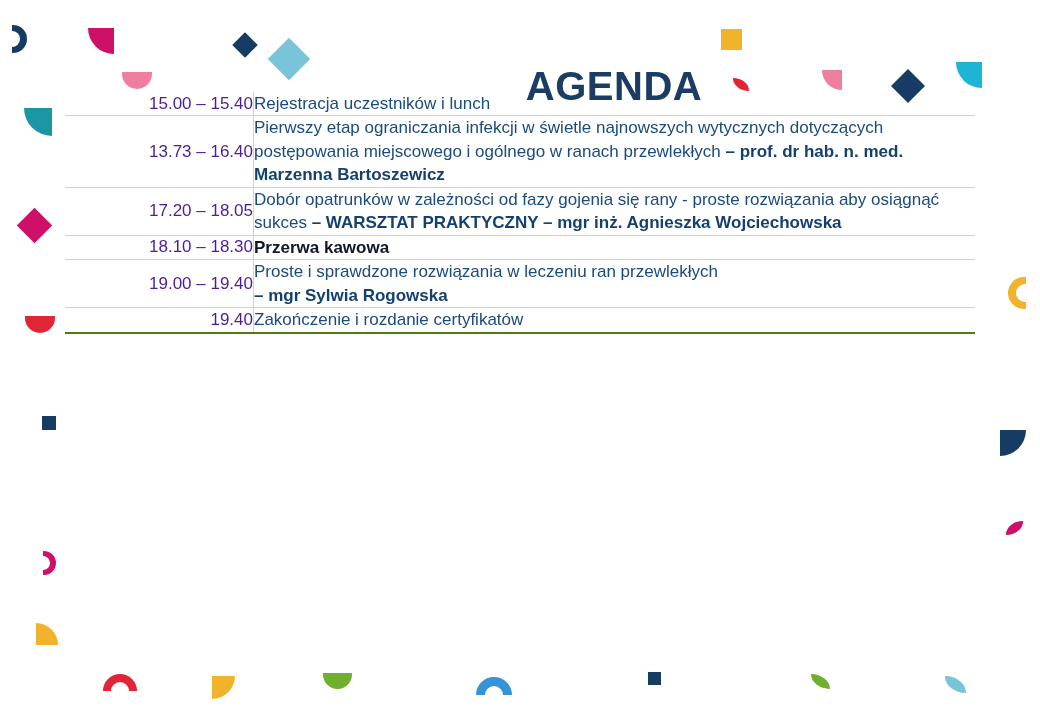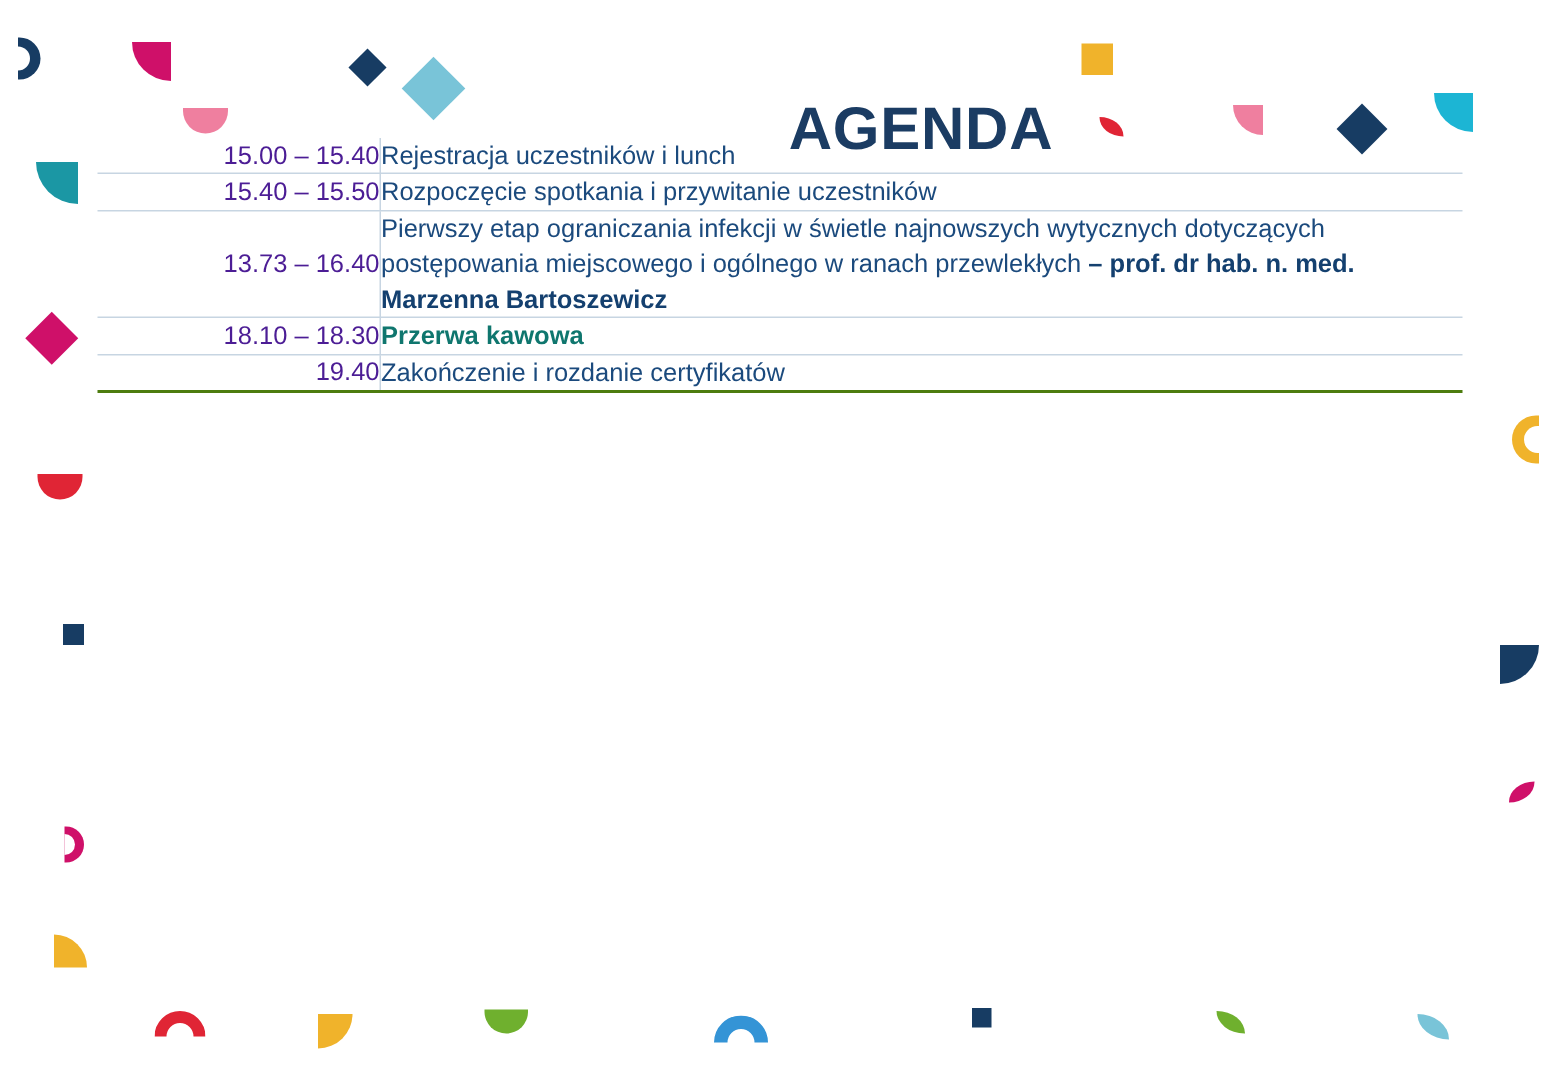--- a/index.html
+++ b/index.html
@@ -112,21 +112,21 @@
     line-height: 1.3;
   }
   td.desc-cell {
     padding: 9px 8px 10px 14px;
     font-size: 17px;
     color: #1b4a7d;
     line-height: 1.38;
   }
   .desc-cell b { font-weight: bold; color: #14406f; }
   .desc-cell .hl {
-    color: #0f766e;
+    color: #0f172a;
     font-weight: bold;
   }
 </style>
 </head>
 <body>
 
 <div id="canvas">
 
   <div id="decor">
       <div class="crescent" style="position: absolute; left: 12px; top: 25px; width: 15.4px; height: 28px;">
@@ -174,32 +174,36 @@
 
     <div id="page-title">AGENDA</div>
 
     <table id="agenda-table">
       <tbody id="agenda-body">
           <tr>
             <td class="time-cell">15.00 – 15.40</td>
             <td class="desc-cell"><span>Rejestracja uczestników i lunch</span></td>
           </tr>
           <tr>
-            <td class="time-cell">15.40 – 15.50</td>
-            <td class="desc-cell"><span>Rozpoczęcie spotkania i przywitanie uczestników</span></td>
-          </tr>
-          <tr>
             <td class="time-cell">13.73 – 16.40</td>
             <td class="desc-cell"><span>Pierwszy etap ograniczania infekcji w świetle najnowszych wytycznych dotyczących postępowania miejscowego i ogólnego w ranach przewlekłych </span><b>– prof. dr hab. n. med. Marzenna Bartoszewicz</b></td>
           </tr>
           <tr>
+            <td class="time-cell">17.20 – 18.05</td>
+            <td class="desc-cell"><span>Dobór opatrunków w zależności od fazy gojenia się rany - proste rozwiązania aby osiągnąć sukces </span><b>– WARSZTAT PRAKTYCZNY – mgr inż. Agnieszka Wojciechowska</b></td>
+          </tr>
+          <tr>
             <td class="time-cell">18.10 – 18.30</td>
             <td class="desc-cell"><span class="hl">Przerwa kawowa</span></td>
           </tr>
           <tr>
+            <td class="time-cell">19.00 – 19.40</td>
+            <td class="desc-cell"><span>Proste i sprawdzone rozwiązania w leczeniu ran przewlekłych</span><br><b>– mgr  Sylwia Rogowska</b></td>
+          </tr>
+          <tr>
             <td class="time-cell">19.40</td>
             <td class="desc-cell"><span>Zakończenie i rozdanie certyfikatów</span></td>
           </tr>
         </tbody>
     </table>
 
   </div>
 </div>
 
 </body></html>

